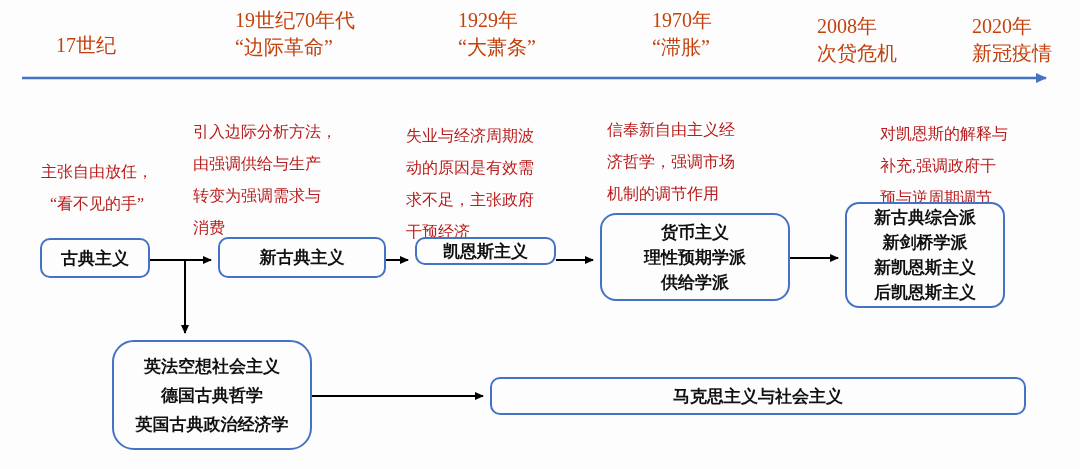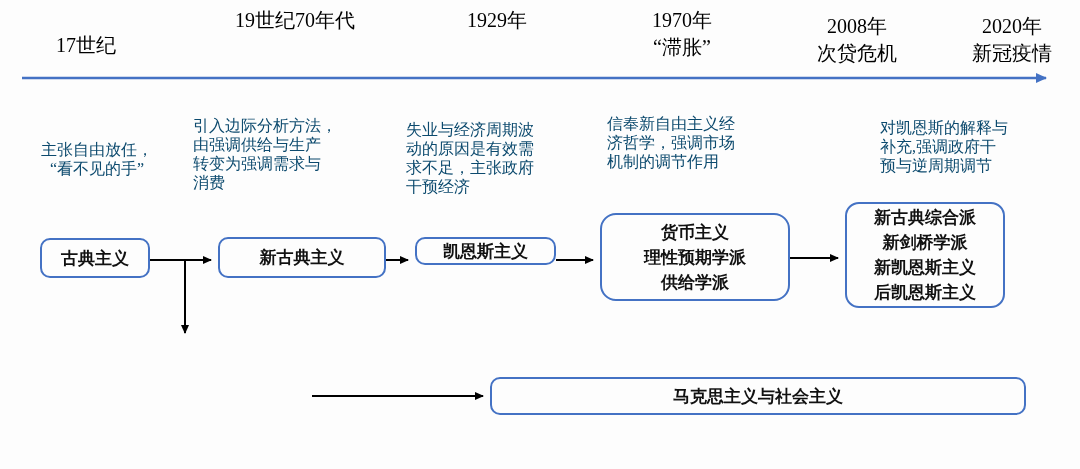--- a/index.html
+++ b/index.html
@@ -1,49 +1,51 @@
 <!DOCTYPE html>
 <html><head>
 <meta charset="utf-8">
 <style>
   html,body{margin:0;padding:0;background:#ffffff;}
   .canvas{
     position:relative;width:1080px;height:469px;background:#fdfdfd;
     font-family:"Liberation Serif","DejaVu Serif",serif;overflow:hidden;
   }
   .era{
-    position:absolute;transform:translateX(-50%);text-align:center;
-    font-size:20px;line-height:27px;color:#000000;white-space:nowrap;font-weight:500;
+    position:absolute;transform:translateX(-50%);
+    font-size:20px;line-height:27px;color:#c2410c;white-space:nowrap;font-weight:500;
   }
   .desc{
-    position:absolute;font-size:16px;line-height:19px;color:#0c4a6e;
+    position:absolute;font-size:16px;line-height:32px;color:#b91c1c;
     white-space:pre-line;
   }
-  .desc.centered{text-align:center;transform:translateX(-50%);}
+  .desc.centered{text-align:center;transform:translateX(-50%);margin-top:16px;}
   .node{
     position:absolute;border:2px solid #4472c4;border-radius:10px;background:#fdfdfd;
     display:flex;align-items:center;justify-content:center;text-align:center;
     font-weight:bold;font-size:17px;line-height:25px;color:#111111;
     white-space:pre-line;z-index:2;box-sizing:border-box;
   }
   .connectors{position:absolute;left:0;top:0;z-index:1;}
 </style>
 </head>
 <body>
 
 <div class="canvas">
 
   <div class="era" style="left:86px;top:32px">
     <div>17世纪</div>
   </div>
   <div class="era" style="left:295px;top:7px">
     <div>19世纪70年代</div>
+    <div>“边际革命”</div>
   </div>
   <div class="era" style="left:497px;top:7px">
     <div>1929年</div>
+    <div>“大萧条”</div>
   </div>
   <div class="era" style="left:682px;top:7px">
     <div>1970年</div>
     <div>“滞胀”</div>
   </div>
   <div class="era" style="left:857px;top:13px">
     <div>2008年</div>
     <div>次贷危机</div>
   </div>
   <div class="era" style="left:1012px;top:13px">
@@ -89,15 +91,18 @@
   <div class="node" style="left:40px;top:238px;width:110px;height:40px">古典主义</div>
   <div class="node" style="left:218px;top:237px;width:168px;height:41px">新古典主义</div>
   <div class="node" style="left:415px;top:237px;width:141px;height:28px">凯恩斯主义</div>
   <div class="node" style="left:600px;top:213px;width:190px;height:88px;border-radius:16px">货币主义
 理性预期学派
 供给学派</div>
   <div class="node" style="left:845px;top:202px;width:160px;height:106px;border-radius:14px">新古典综合派
 新剑桥学派
 新凯恩斯主义
 后凯恩斯主义</div>
+  <div class="node" style="left:112px;top:340px;width:200px;height:110px;border-radius:22px;line-height:29px">英法空想社会主义
+德国古典哲学
+英国古典政治经济学</div>
   <div class="node" style="left:490px;top:377px;width:536px;height:38px">马克思主义与社会主义</div>
 
 </div>
 
 </body></html>

